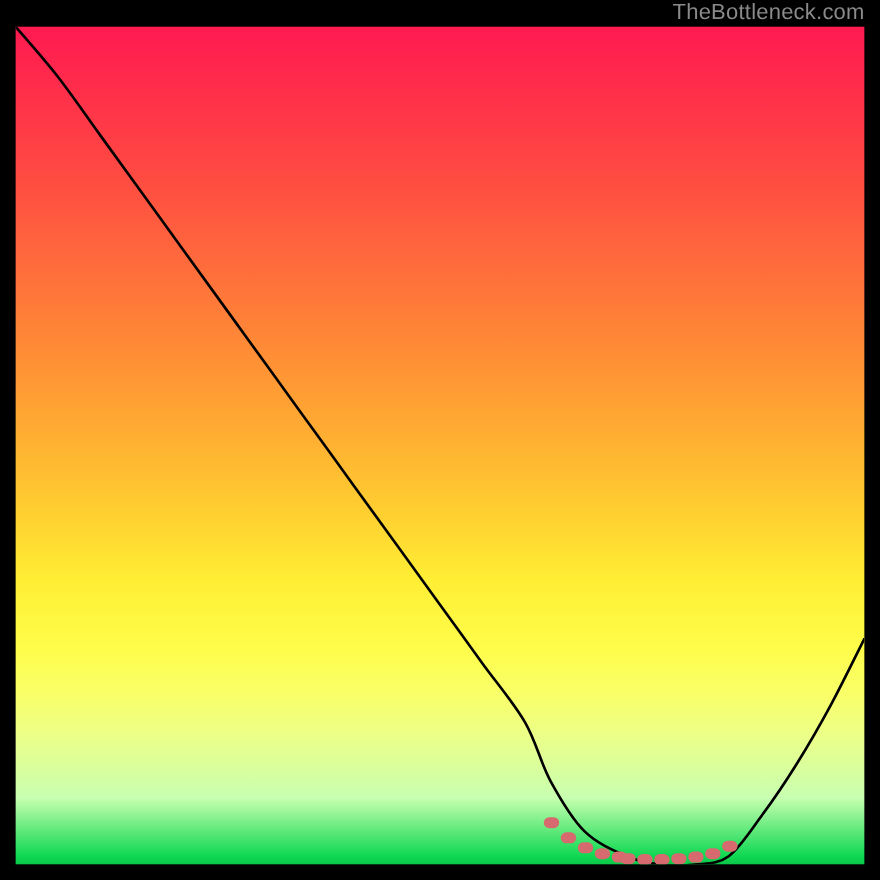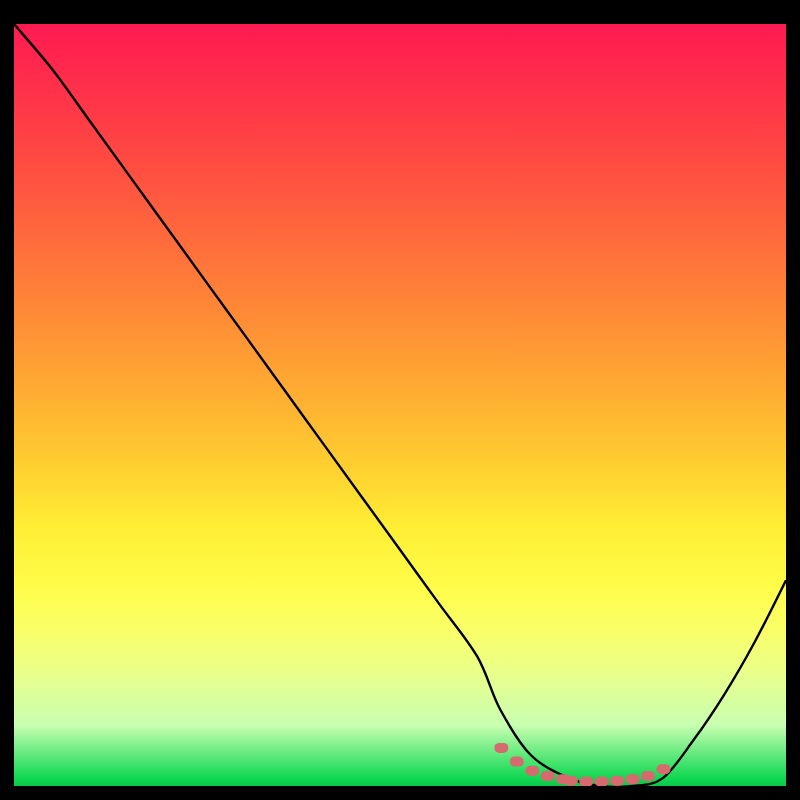--- a/index.html
+++ b/index.html
@@ -57,20 +57,21 @@
     font-size: 20px;
     letter-spacing: 0.2px;
     font-weight: 500;
   }
 </style>
 </head>
 <body>
 
 <div class="stage">
 
+  <div class="watermark">TheBottleneck.com</div>
 
   <div class="plot">
     <div class="gradient"></div>
     <svg class="curve-layer" viewBox="0 0 772 762" preserveAspectRatio="none">
       <g>
         <path id="main-curve" d="M 0,0 C 6.433333333333334,7.6200000000000045 25.733333333333334,29.21000000000002 38.6,45.72000000000003 C 51.46666666666667,62.23000000000003 64.33333333333334,81.28000000000007 77.2,99.06000000000006 C 90.06666666666666,116.84000000000005 102.93333333333334,134.61999999999998 115.8,152.39999999999998 C 128.66666666666666,170.17999999999998 141.53333333333333,187.96 154.4,205.74 C 167.26666666666668,223.52 180.13333333333333,241.29999999999998 193,259.08 C 205.86666666666667,276.86 218.73333333333332,294.64 231.6,312.42 C 244.46666666666667,330.20000000000005 257.3333333333333,347.98 270.2,365.76 C 283.06666666666666,383.53999999999996 295.93333333333334,401.31999999999994 308.8,419.09999999999997 C 321.6666666666667,436.88 334.53333333333336,454.65999999999997 347.40000000000003,472.44 C 360.2666666666667,490.22 373.1333333333333,508 386,525.78 C 398.8666666666667,543.56 411.73333333333335,561.34 424.6,579.12 C 437.4666666666667,596.9 452.90666666666664,614.6800000000001 463.2,632.46 C 473.49333333333334,650.24 477.35333333333335,669.29 486.36,685.8 C 495.3666666666667,702.31 505.66,720.0899999999999 517.24,731.52 C 528.82,742.95 544.26,749.3 555.84,754.38 C 567.4200000000001,759.46 576.4266666666667,760.73 586.72,762 C 597.0133333333333,763.27 607.3066666666667,763.27 617.6,762 C 627.8933333333333,760.73 638.1866666666667,762 648.48,754.38 C 658.7733333333333,746.76 669.0666666666667,730.25 679.36,716.28 C 689.6533333333333,702.31 699.9466666666667,687.0699999999999 710.24,670.56 C 720.5333333333333,654.05 730.8266666666667,636.27 741.12,617.22 C 751.4133333333333,598.1700000000001 766.8533333333334,566.42 772,556.26" fill="none" stroke="#000000" stroke-width="2.4"></path>
       </g>
       <g id="markers">
           <rect x="480.36" y="718.9" width="14" height="10" rx="5" fill="#d66a6e"></rect>
           <rect x="495.8" y="732.616" width="14" height="10" rx="5" fill="#d66a6e"></rect>

